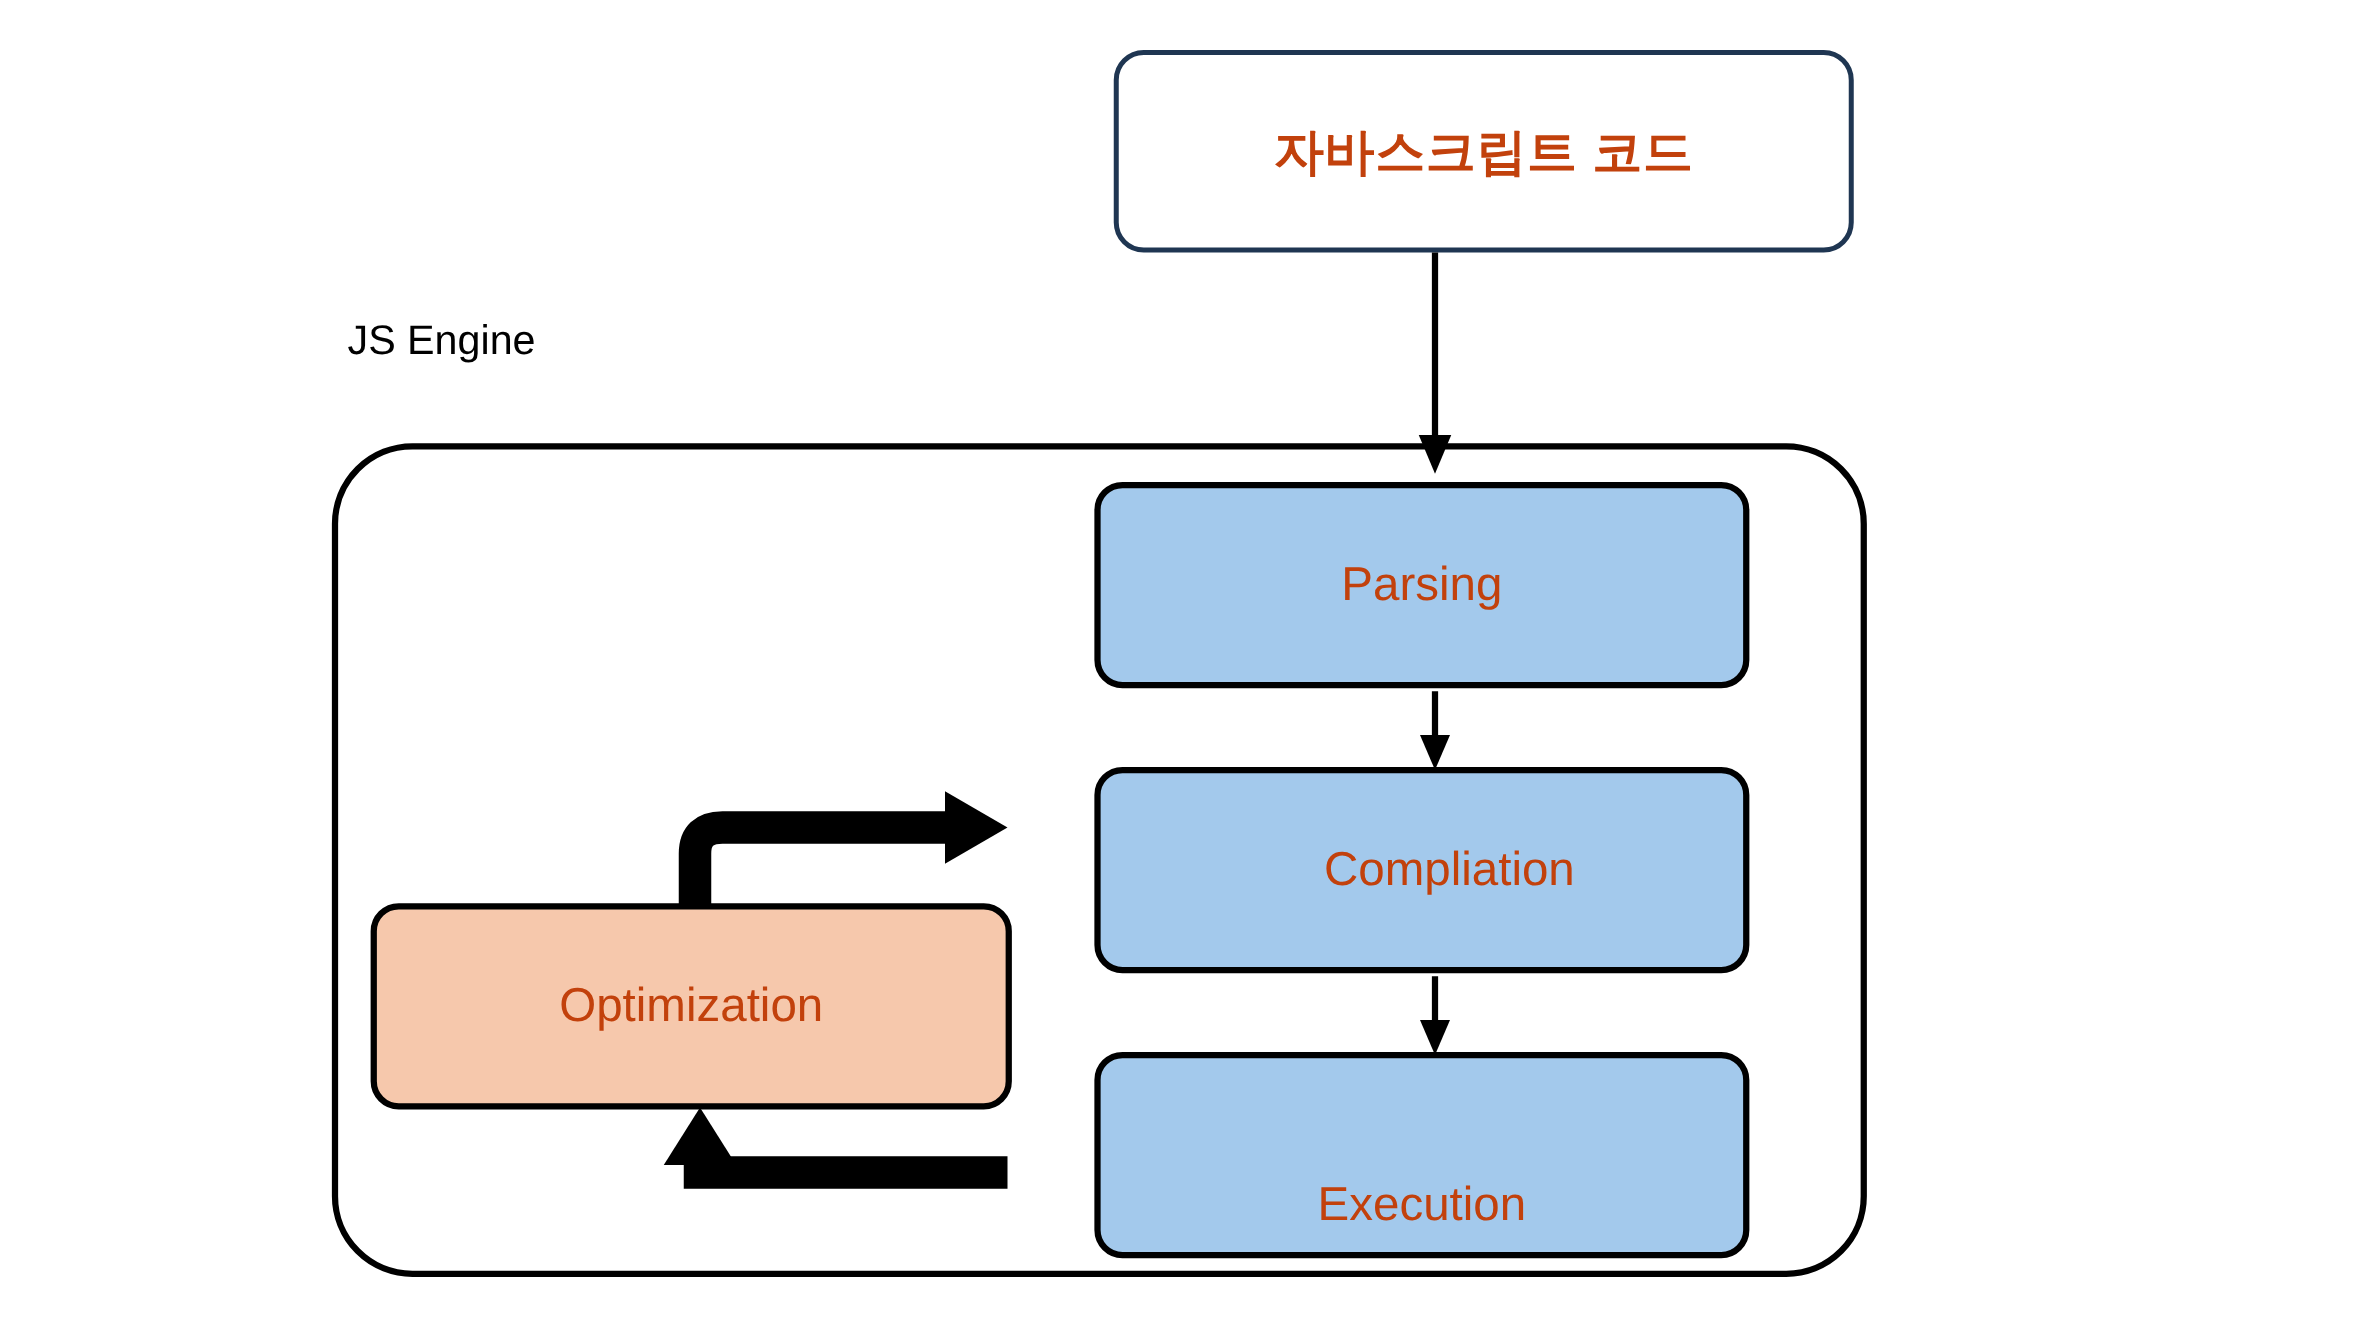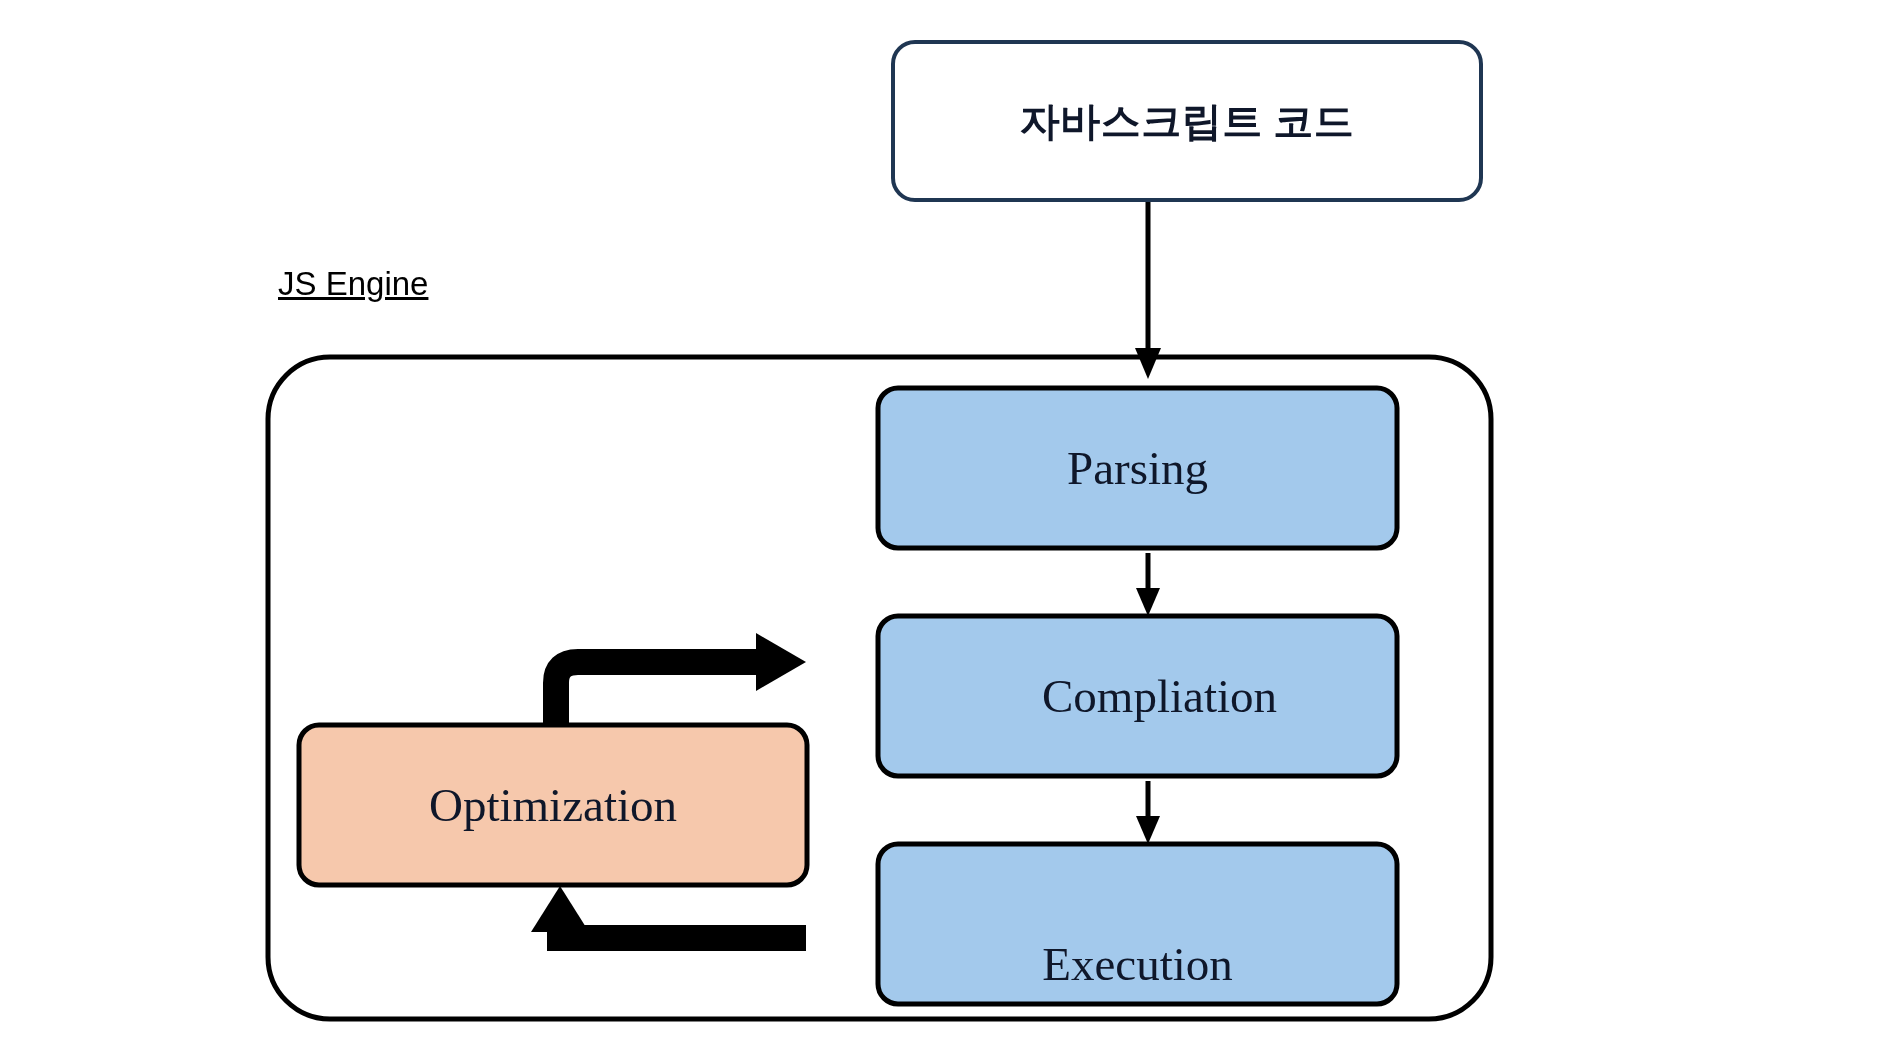--- a/index.html
+++ b/index.html
@@ -23,32 +23,31 @@
     top: 0;
     width: 1886px;
     height: 1054px;
   }
   .node-label {
     position: absolute;
     display: flex;
     align-items: center;
     justify-content: center;
     text-align: center;
-    color: #0f172a;
+    color: #c2410c;
     pointer-events: none;
     white-space: nowrap;
-    font-family: Liberation Serif, serif;
   }
   .source-label {
     font-size: 40px;
     font-weight: bold;
     letter-spacing: 0.5px;
   }
   .stage-label {
-    font-size: 47px;
+    font-size: 38px;
     font-weight: normal;
   }
   .container-title {
     position: absolute;
     font-size: 33px;
     color: #000000;
     white-space: nowrap;
   }
 </style>
 </head>
@@ -89,21 +88,21 @@
     </g>
 
     <g>
       <path d="M 806 938 L 560 938 L 560 922" fill="none" stroke="#000000" stroke-width="26" stroke-linecap="butt" stroke-linejoin="miter"></path>
       <polygon points="560 886 531 932 589 932" fill="#000000"></polygon>
     </g>
 
     <rect x="299" y="725" width="508" height="160" rx="20" ry="20" fill="#F6C8AC" stroke="#000000" stroke-width="5"></rect>
   </svg>
 
-  <div class="container-title" style="left:278px; top:265px;text-decoration:underline;">JS Engine</div>
+  <div class="container-title" style="left:278px; top:253px;">JS Engine</div>
 
   <div class="node-label source-label" style="left:893px; top:42px; width:588px; height:158px;">자바스크립트 코드</div>
 
   <div class="node-label stage-label" style="left:878px; top:388px; width:519px; height:160px;">Parsing</div>
 
   <div class="node-label stage-label" style="left:900px; top:616px; width:519px; height:160px;">Compliation</div>
 
   <div class="node-label stage-label" style="left:878px; top:884px; width:519px; height:160px;">Execution</div>
 
   <div class="node-label stage-label" style="left:299px; top:725px; width:508px; height:160px;">Optimization</div>

